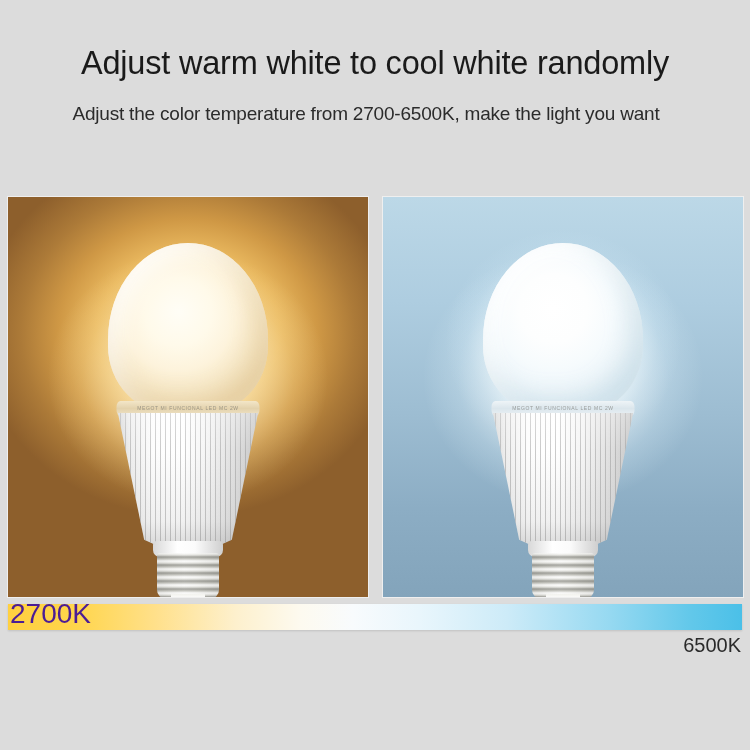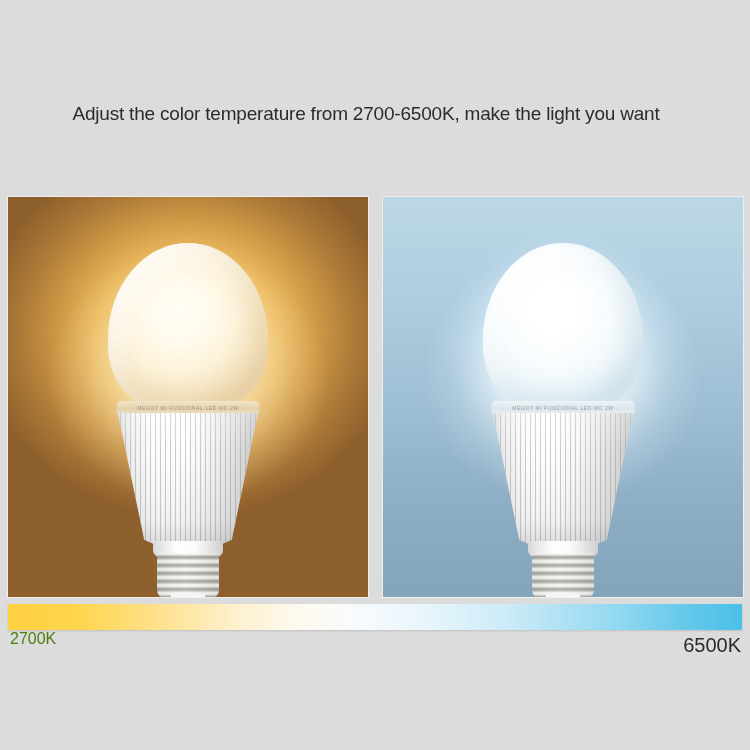--- a/index.html
+++ b/index.html
@@ -266,24 +266,24 @@
       #cdebf8 68%,
       #96d9f1 82%,
       #62c8ea 93%,
       #4bc0e8 100%);
     box-shadow: 0 1px 2px rgba(0,0,0,0.13);
   }
 
   #label-2700 {
     position: absolute;
     left: 10px;
-    top: 627px;
-    font-size: 16px;
+    top: 602px;
+    font-size: 28px;
     line-height: 24px;
-    color: #4d7c0f;
+    color: #4c1d95;
   }
   #label-6500 {
     position: absolute;
     right: 9px;
     top: 633px;
     font-size: 20px;
     line-height: 24px;
     color: #2a2a2a;
   }
 
@@ -291,20 +291,21 @@
     position: absolute;
     left: 0; top: 665px;
     width: 750px; height: 85px;
     background: #dcdcdc;
   }
 </style>
 </head>
 <body>
 
 <div id="header">
+  <div id="headline">Adjust warm white to cool white randomly</div>
   <div id="subhead">Adjust the color temperature from 2700-6500K, make the light you want</div>
 </div>
 
 <div class="panel" id="panel-warm">
   <div class="panel-bg" id="bg-warm"></div>
   <div class="bulb">
     <div class="bulb-halo" id="halo-warm"></div>
     <div class="dome" id="dome-warm"></div>
     <div class="collar" id="collar-warm">
       <div class="collar-text">MEGOT   MI FUNCIONAL LED MC 2W</div>

